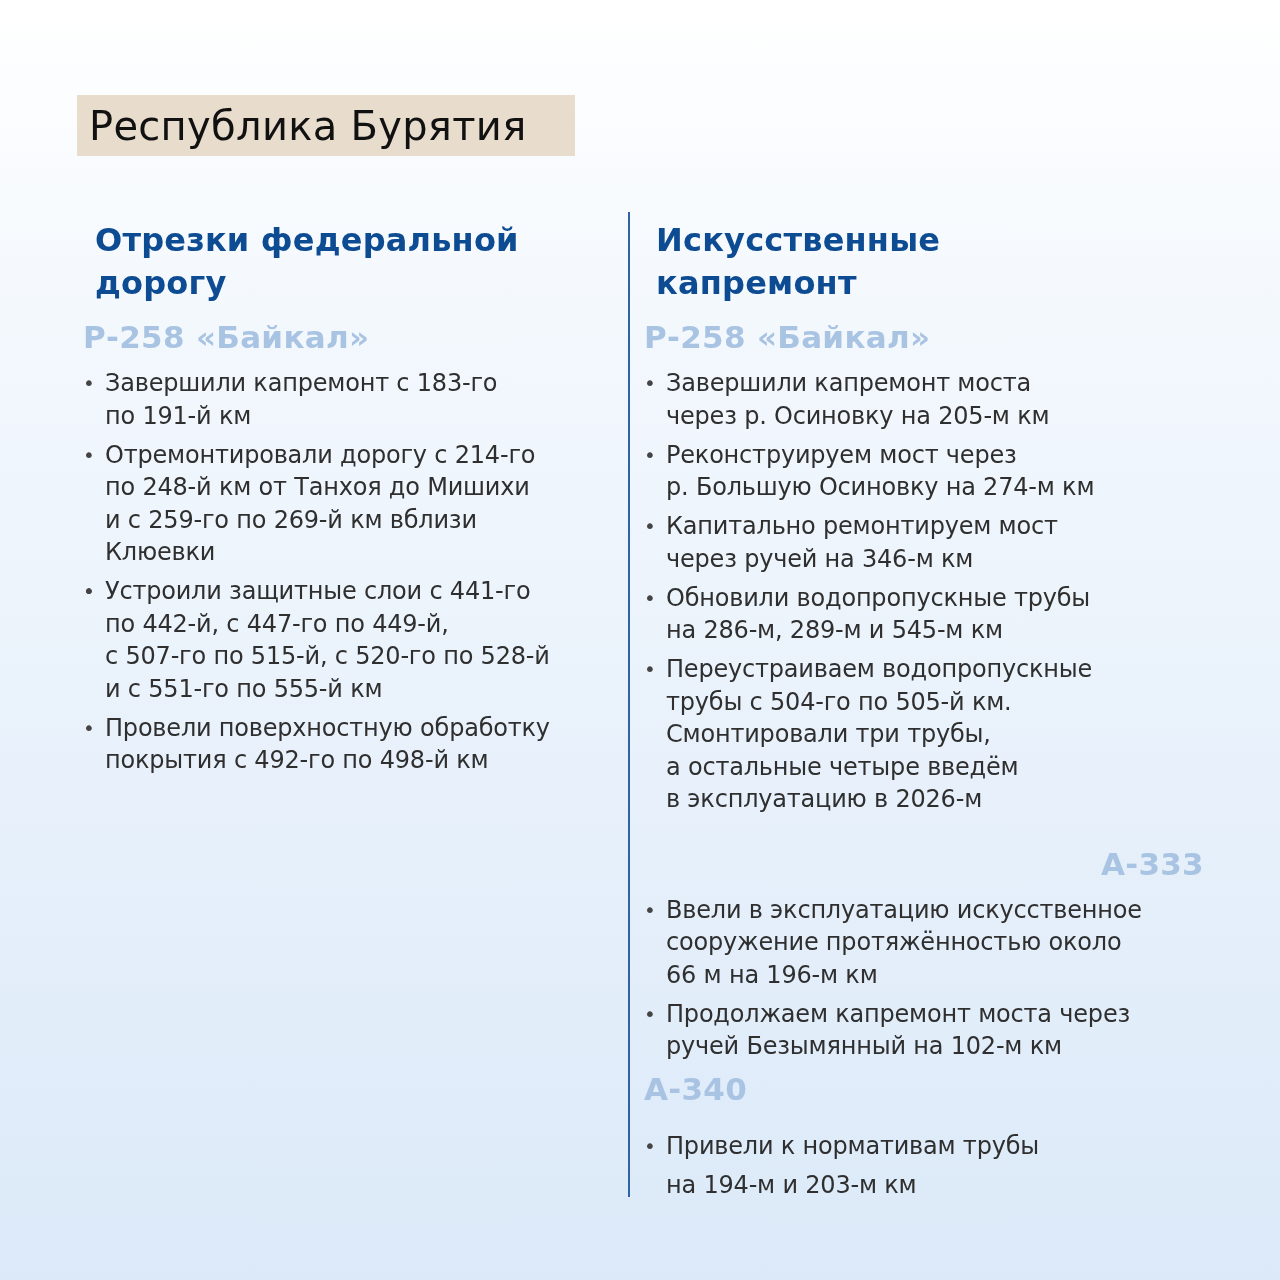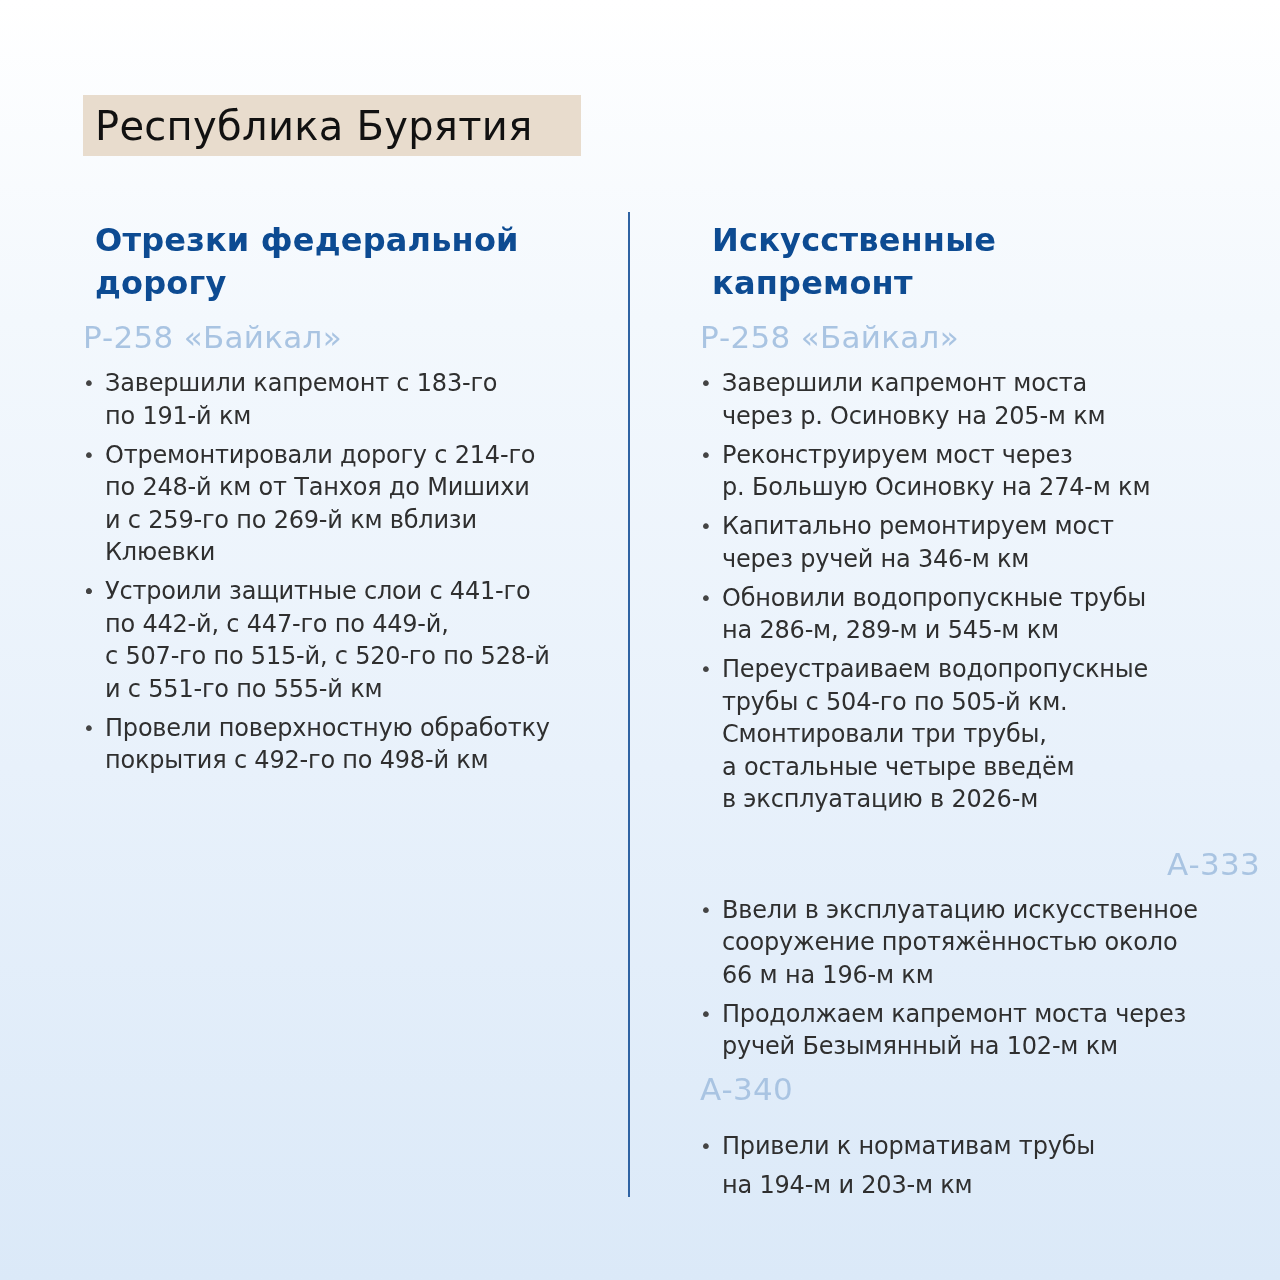--- a/index.html
+++ b/index.html
@@ -10,21 +10,21 @@
       width: 1280px;
       height: 1280px;
       position: relative;
       overflow: hidden;
       background: linear-gradient(180deg, #ffffff 0%, #f3f8fd 25%, #e8f1fb 60%, #dbe9f8 100%);
       font-family: "DejaVu Sans", sans-serif;
       color: #2b2b2b;
     }
     .title-box {
       position: absolute;
-      left: 83px;
+      left: 77px;
       top: 95px;
       height: 61px;
       width: 498px;
       background: #e8dccd;
       display: flex;
       align-items: center;
       box-sizing: border-box;
       padding-left: 12px;
     }
     .title-box span {
@@ -40,34 +40,34 @@
       top: 212px;
       width: 2px;
       height: 985px;
       background: #2f63a3;
     }
     .column {
       position: absolute;
       top: 207px;
     }
     .col-left { left: 83px; width: 530px; }
-    .col-right { left: 700px; width: 560px; }
+    .col-right { left: 644px; width: 560px; }
 
     .section-title {
       font-family: "DejaVu Sans", sans-serif;
       font-weight: bold;
       font-size: 32px;
       line-height: 43px;
       color: #0d4b92;
       margin: 12px;
       letter-spacing: 0.2px;
     }
     .road-title {
       font-family: "DejaVu Sans", sans-serif;
-      font-weight: normal;
+      font-weight: bold;
       font-size: 31px;
       line-height: 40px;
       color: #a9c4e2;
       margin: 6px 0 10px 0;
       letter-spacing: 0.3px;
     }
     .road-title.spaced { margin-top: 28px; text-align: right; }
     .road-title.spaced2 { margin-bottom: 18px; }
 
     ul.items {

